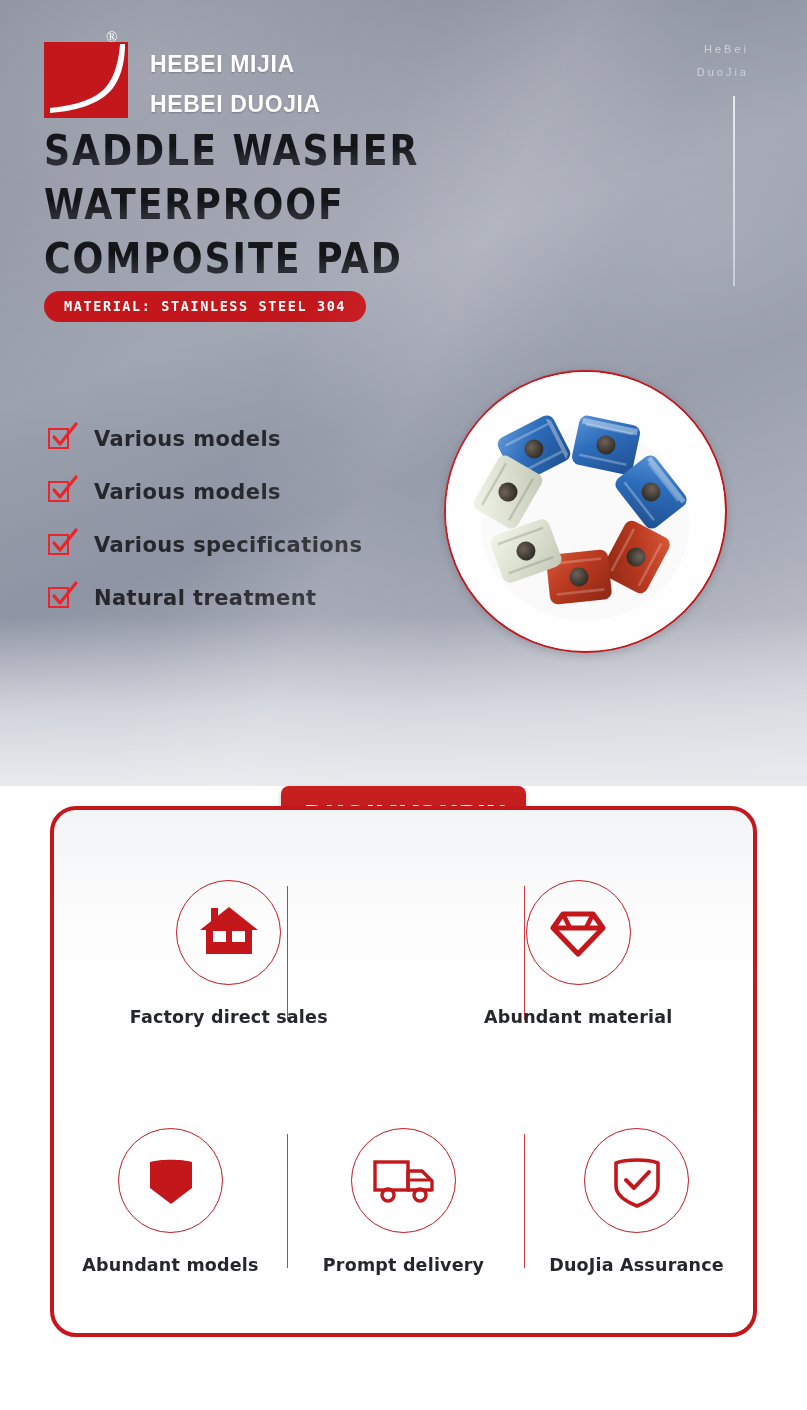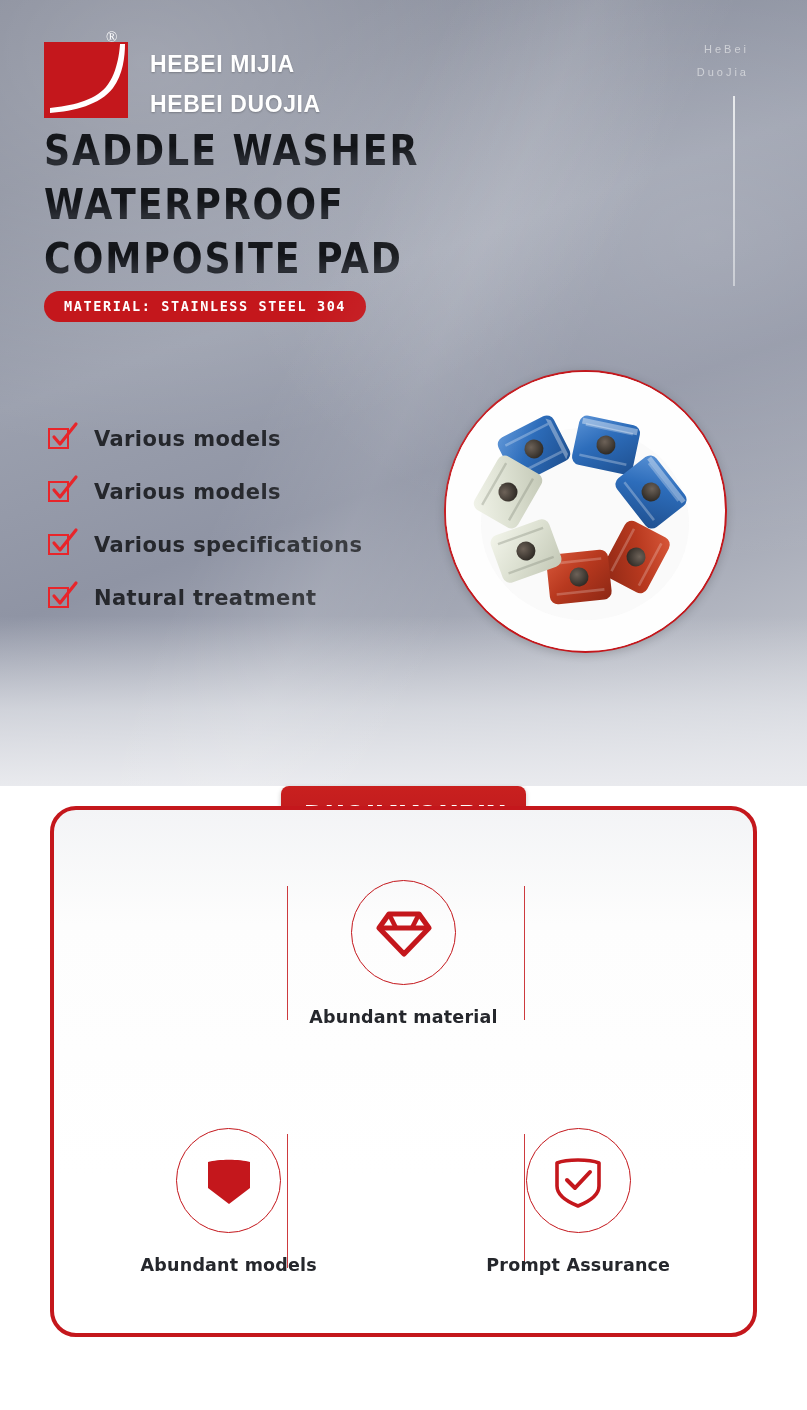--- a/index.html
+++ b/index.html
@@ -286,20 +286,31 @@
   </div>
 </div>
 
 <div id="benefit-card">
   <div class="bene-grid">
 
     <div class="bene-row" style="top:70px;">
       <div class="vdiv" style="left:233px;top:6px;"></div>
       <div class="vdiv" style="left:470px;top:6px;"></div>
 
+      <div class="bene-col">
+        <div class="bene-circle">
+          <svg width="62" height="58" viewBox="0 0 62 58">
+            <rect x="13" y="4" width="7" height="16" fill="#c4171c"></rect>
+            <path d="M31 3 L60 26 L54 26 L54 50 L8 50 L8 26 L2 26 Z" fill="#c4171c"></path>
+            <rect x="15" y="27" width="13" height="11" fill="#ffffff"></rect>
+            <rect x="34" y="27" width="13" height="11" fill="#ffffff"></rect>
+          </svg>
+        </div>
+        <div class="bene-label">Factory direct sales</div>
+      </div>
 
       <div class="bene-col">
         <div class="bene-circle">
           <svg width="58" height="54" viewBox="0 0 58 54">
             <path d="M14 8 L44 8 L54 22 L29 48 L4 22 Z" fill="none" stroke="#c4171c" stroke-width="5.2" stroke-linejoin="round"></path>
             <path d="M4 22 L54 22" stroke="#c4171c" stroke-width="5.2"></path>
             <path d="M14 8 L21 22 M44 8 L37 22" stroke="#c4171c" stroke-width="4.6"></path>
           </svg>
         </div>
         <div class="bene-label">Abundant material</div>
@@ -313,26 +324,38 @@
 
       <div class="bene-col">
         <div class="bene-circle">
           <svg width="58" height="58" viewBox="0 0 58 58">
             <path d="M8 10 C18 7 40 7 50 10 L50 36 L29 52 L8 36 Z" fill="#c4171c"></path>
           </svg>
         </div>
         <div class="bene-label">Abundant models</div>
       </div>
 
+      <div class="bene-col">
+        <div class="bene-circle">
+          <svg width="64" height="50" viewBox="0 0 64 50">
+            <rect x="3" y="6" width="33" height="28" fill="none" stroke="#c4171c" stroke-width="3.4"></rect>
+            <path d="M36 15 L50 15 L60 25 L60 34 L36 34 Z" fill="none" stroke="#c4171c" stroke-width="3.4" stroke-linejoin="round"></path>
+            <path d="M38 24 L58 24" stroke="#c4171c" stroke-width="3"></path>
+            <circle cx="16" cy="39" r="6" fill="none" stroke="#c4171c" stroke-width="3.4"></circle>
+            <circle cx="48" cy="39" r="6" fill="none" stroke="#c4171c" stroke-width="3.4"></circle>
+          </svg>
+        </div>
+        <div class="bene-label">Prompt delivery</div>
+      </div>
 
       <div class="bene-col">
         <div class="bene-circle">
           <svg width="56" height="58" viewBox="0 0 56 58">
             <path d="M7 11 C17 7 39 7 49 11 L49 34 C49 44 38 50 28 54 C18 50 7 44 7 34 Z" fill="none" stroke="#c4171c" stroke-width="3.6" stroke-linejoin="round"></path>
             <path d="M17 28 L25 36 L40 20" fill="none" stroke="#c4171c" stroke-width="4" stroke-linecap="round" stroke-linejoin="round"></path>
           </svg>
         </div>
-        <div class="bene-label">Prompt Assurance</div>
+        <div class="bene-label">DuoJia Assurance</div>
       </div>
     </div>
 
   </div>
 </div>
 
 </body></html>

